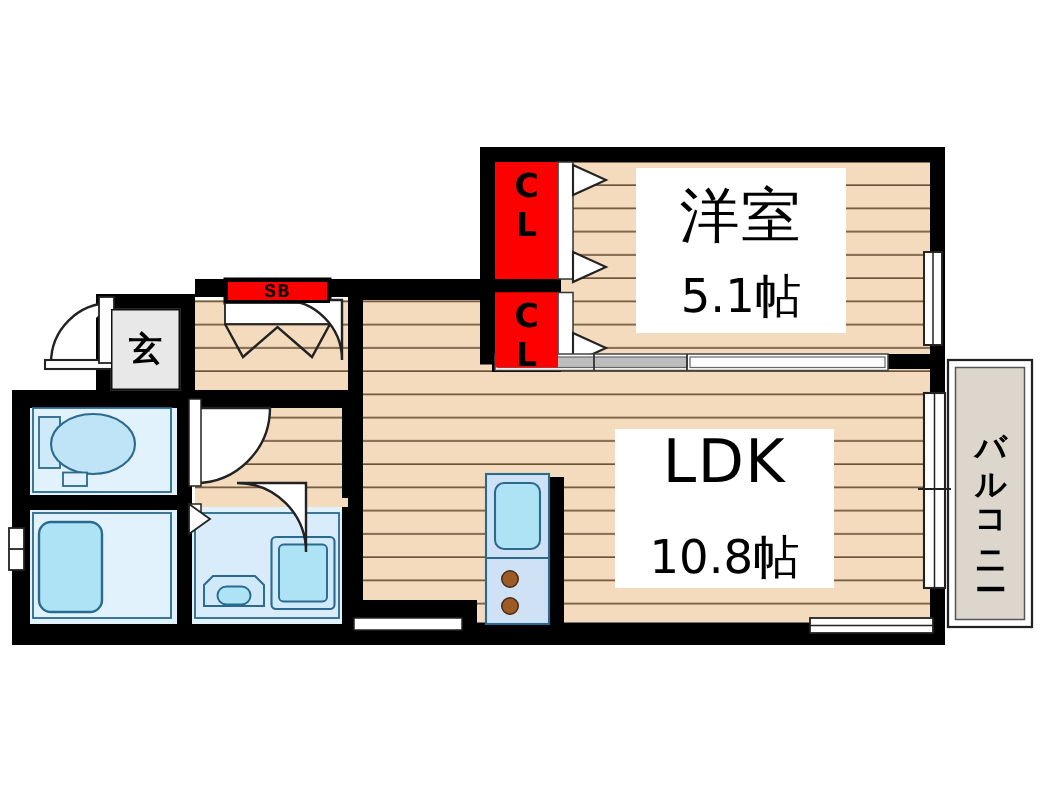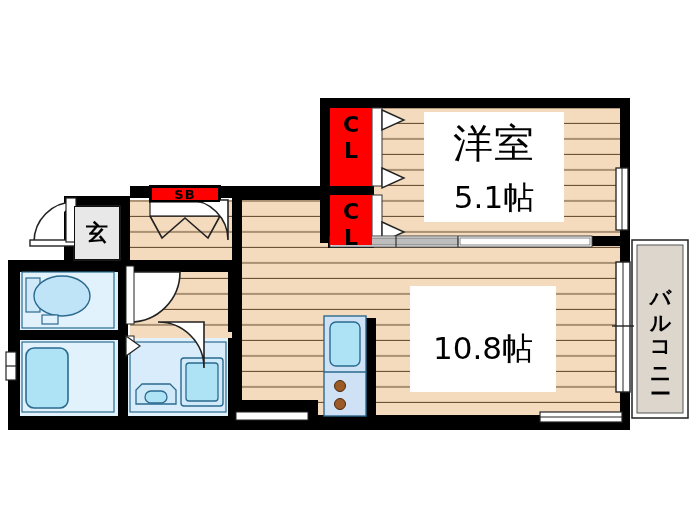--- a/index.html
+++ b/index.html
@@ -268,29 +268,30 @@
   </g>
 
 </svg>
 
 <div class="room-label-box" style="left:424px; top:112px; width:140px; height:110px;">
   <div class="lbl-room-name" style="position:static;">洋室</div>
   <div class="lbl-room-size" style="position:static; margin-top:6px;">5.1帖</div>
 </div>
 
 <div class="room-label-box" style="left:410px; top:286px; width:146px; height:106px;">
+  <div class="lbl-room-name" style="position:static;">LDK</div>
   <div class="lbl-room-size" style="position:static; margin-top:20px;">10.8帖</div>
 </div>
 
 <div class="balcony-box" style="left:637px; top:245px; width:46px; height:168px;">
   <div class="balcony-text">バルコニー</div>
 </div>
 
 <div class="genkan-box" style="left:74px; top:206px; width:46px; height:54px;">玄</div>
 
 <div class="cl-vert" style="left:330px; top:108px; width:42px; height:78px;">
   <span style="writing-mode:vertical-rl; text-orientation:upright; letter-spacing:1px;">CL</span>
 </div>
 <div class="cl-vert" style="left:330px; top:195px; width:42px; height:50px;">
   <span style="writing-mode:vertical-rl; text-orientation:upright; letter-spacing:1px;">CL</span>
 </div>
 
-<div class="badge-red" style="left:150px; top:186px; width:70px; height:16px; border:2px solid #000; box-sizing:border-box;">SB</div>
+<div class="badge-red" style="left:150px; top:186px; width:70px; height:16px; border:2px solid #000; box-sizing:border-box;font-family:Liberation Mono, monospace;">SB</div>
 
 </body></html>

